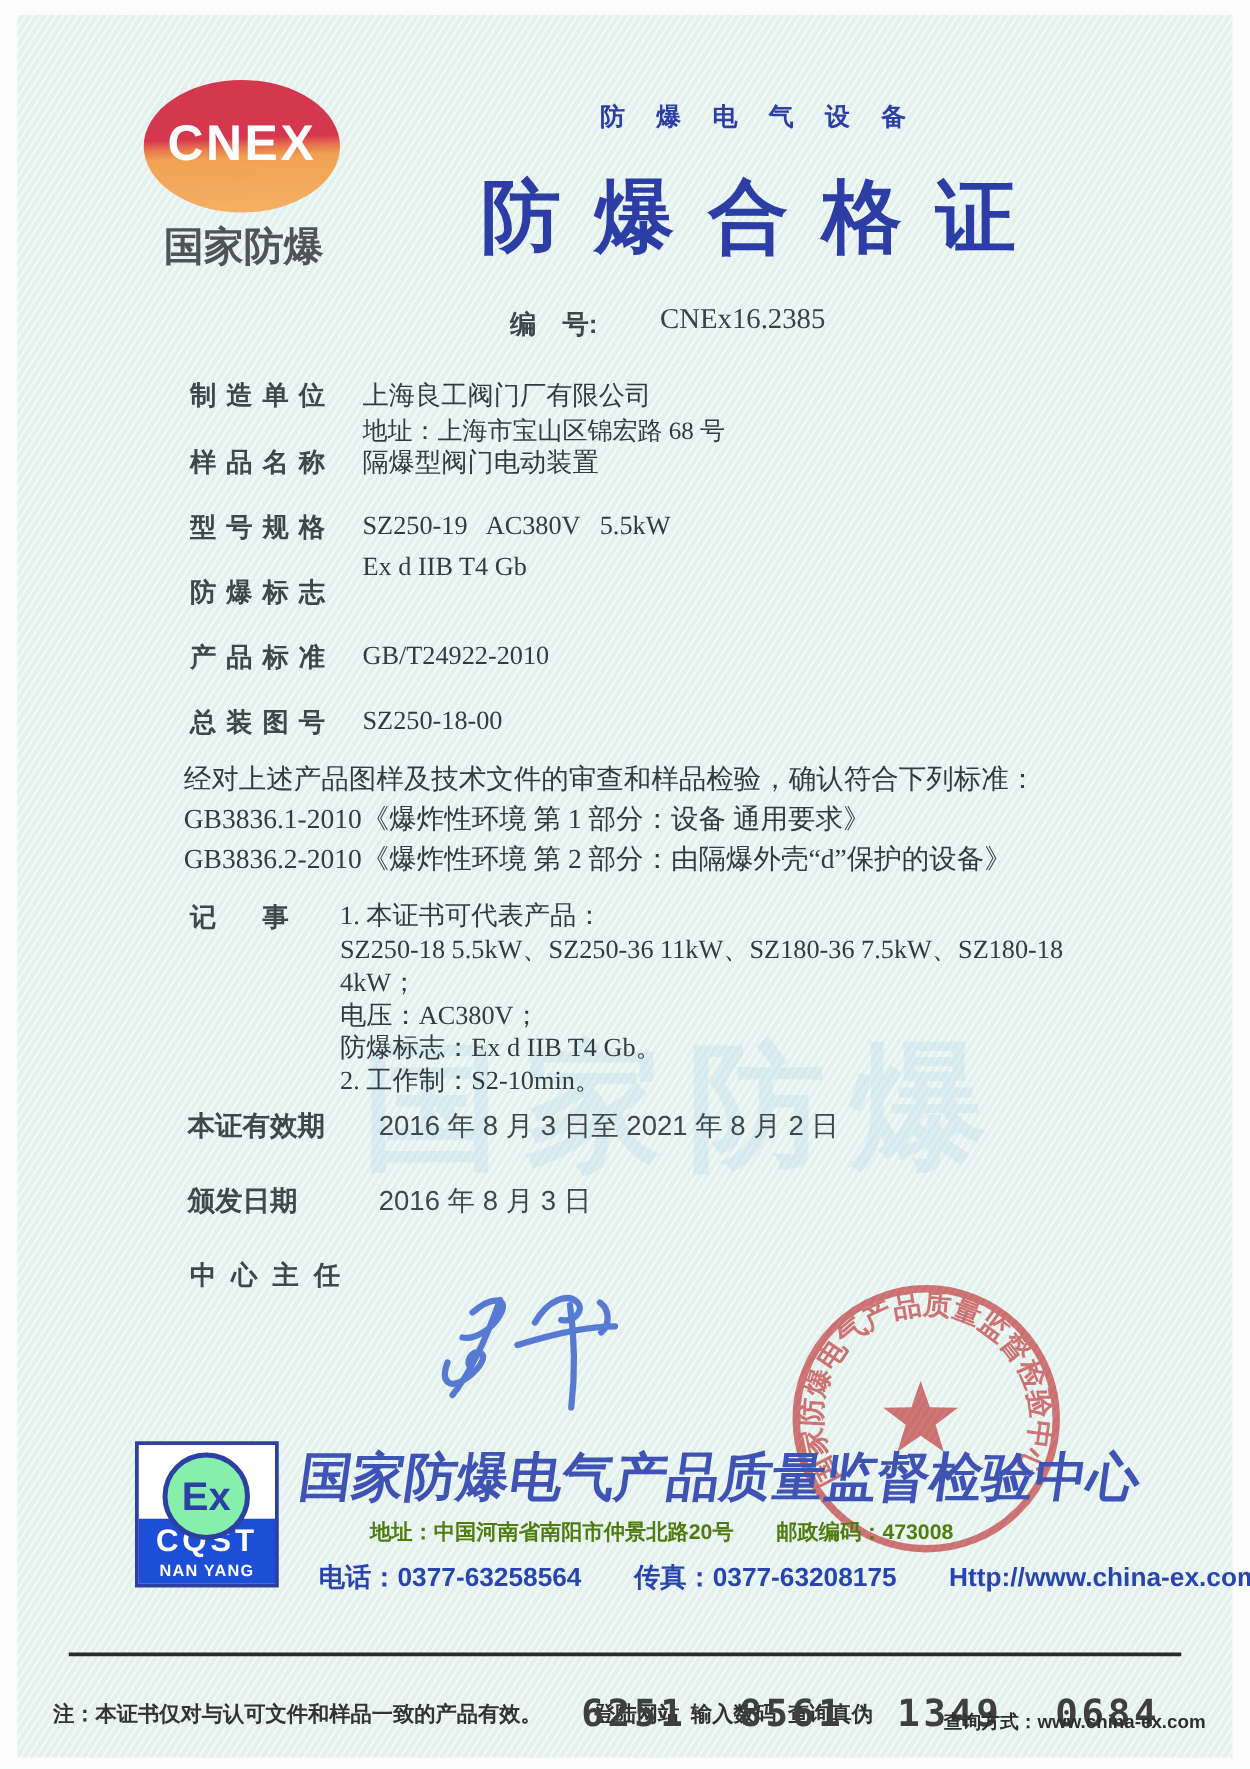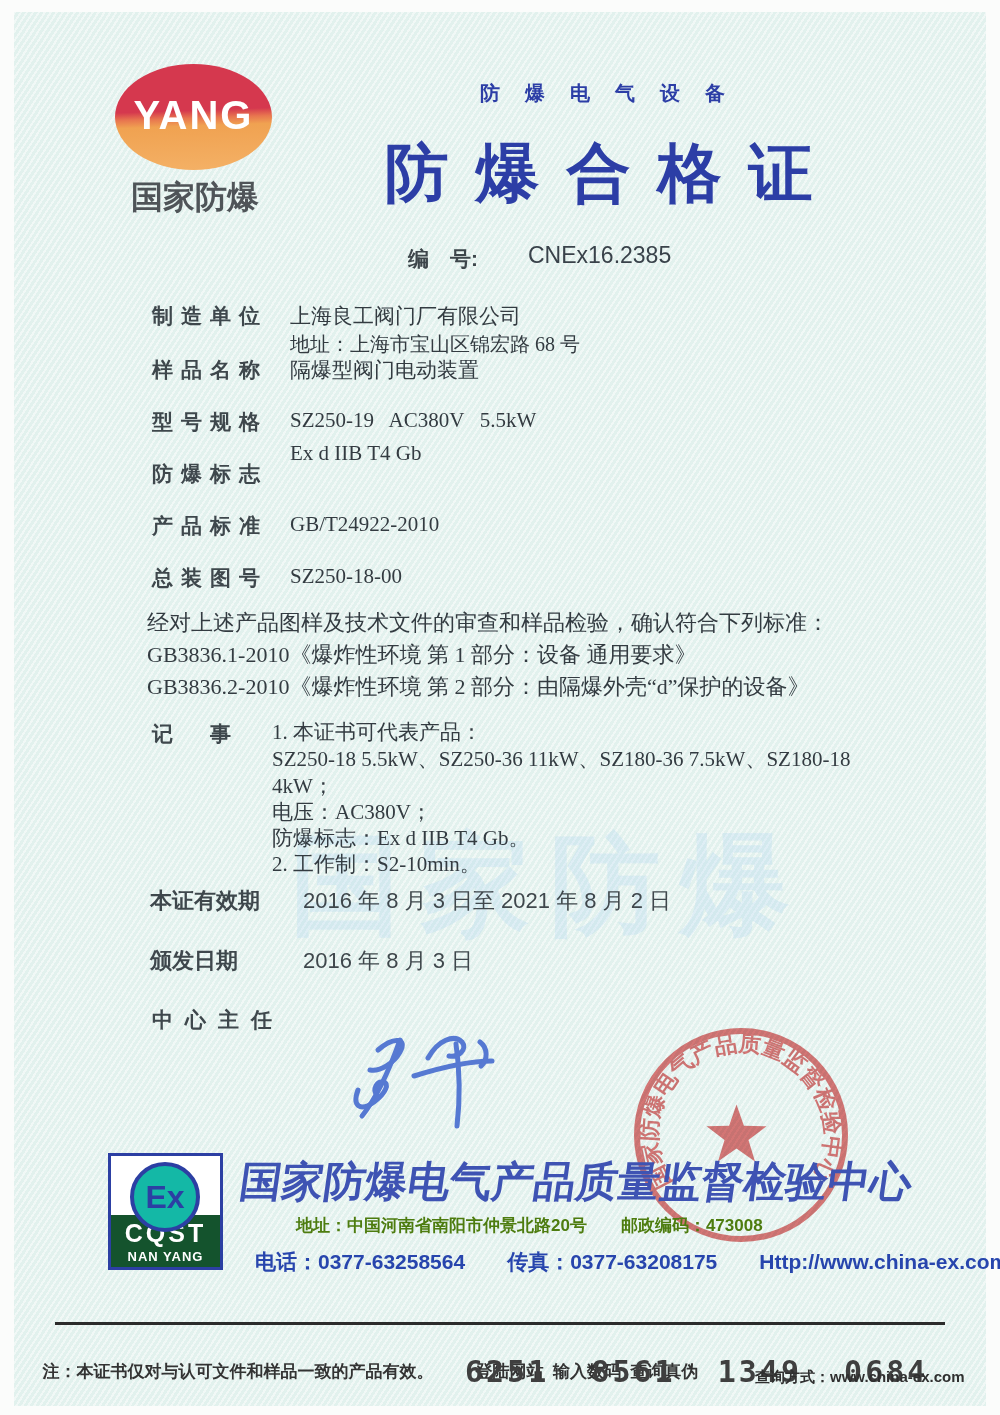--- a/index.html
+++ b/index.html
@@ -22,43 +22,43 @@
     display:flex;align-items:center;justify-content:center;
   }
   .cnex-text{color:#fff;font-size:40px;font-weight:800;letter-spacing:2px;margin-top:-4px;}
   .cnex-caption{left:110px;top:176px;width:170px;text-align:center;
     font-size:32px;font-weight:600;color:#4f5458;}
   .doc-type{left:360px;top:80px;width:460px;text-align:center;white-space:nowrap;
     font-size:20px;font-weight:700;letter-spacing:25px;padding-left:25px;color:#2c3ea6;}
   .title{left:340px;top:130px;width:490px;text-align:center;white-space:nowrap;
     font-size:64px;font-weight:700;letter-spacing:27px;padding-left:27px;color:#2c3ea6;}
   .no-label{left:408px;top:245px;font-size:21px;font-weight:600;color:#3d464b;white-space:pre;}
-  .no-value{left:528px;top:242px;font-size:23px;color:#39424a;font-family:Liberation Sans, sans-serif;}
+  .no-value{left:528px;top:242px;font-size:23px;color:#39424a;font-family:Liberation Serif, serif;}
   
   .flabel{left:152px;font-size:21px;font-weight:600;color:#3e474c;letter-spacing:8px;white-space:pre;}
   .flabel-tight{left:150px;font-size:22px;font-weight:600;color:#3e474c;white-space:pre;}
   .fvalue{left:290px;font-size:21px;color:#333b41;font-family:"Liberation Serif",serif;white-space:pre;}
   .dvalue{left:303px;font-size:22px;font-weight:500;color:#3f474c;white-space:pre;}
   .para{left:147px;font-size:22px;line-height:31px;color:#333b41;
     font-family:"Liberation Serif",serif;white-space:pre;}
   .remarks{left:272px;font-size:21px;line-height:27px;color:#333b41;
     font-family:"Liberation Serif",serif;white-space:pre;}
   
   .sig{left:350px;top:1028px;}
   .seal{left:631px;top:1025px;mix-blend-mode:multiply;opacity:.82;}
   .calligraphy{left:240px;top:1154px;width:690px;white-space:nowrap;
     font-size:42px;font-weight:700;color:#3e53b3;
     font-family:"Liberation Serif",serif;transform:skewX(-8deg);}
   
   .cqst{left:108px;top:1153px;width:115px;height:117px;border:3px solid #2c3fa3;
     background:#fff;box-sizing:border-box;}
-  .cqst-band{position:absolute;left:0;right:0;top:59px;bottom:0;background:#14532d;
+  .cqst-band{position:absolute;left:0;right:0;top:59px;bottom:0;background:#1d4ed8;
     text-align:center;}
   .cqst-circle{position:absolute;left:19px;top:6px;width:70px;height:70px;border-radius:50%;
-    border:4px solid #2c3fa3;background:#14b8a6;box-sizing:border-box;
+    border:4px solid #2c3fa3;background:#86efac;box-sizing:border-box;
     display:flex;align-items:center;justify-content:center;z-index:2;}
   .cqst-ex{font-size:32px;font-weight:800;color:#2c3fa3;}
   .cqst-name{color:#fff;font-size:25px;font-weight:700;letter-spacing:3px;margin-top:4px;}
   .cqst-city{color:#fff;font-size:13px;font-weight:700;letter-spacing:1px;margin-top:1px;}
   
   .addr-line{left:296px;top:1214px;font-size:17px;font-weight:700;color:#4d7c0f;white-space:pre;}
   .phone-line{left:255px;top:1248px;font-size:21px;font-weight:700;color:#2745ad;white-space:pre;}
   
   .rule{left:55px;top:1322px;width:890px;height:3px;background:#2b2b2b;}
   .note{left:33px;top:1340px;font-size:17px;font-weight:600;color:#333;white-space:pre;}
@@ -71,21 +71,21 @@
     color:rgba(160,205,240,.22);white-space:nowrap;pointer-events:none;}
 </style>
 </head>
 <body>
 
 <div class="page"></div>
 
 <div class="abs watermark">国家防爆</div>
 
 <div class="abs cnex-oval">
-  <span class="cnex-text">YANG</span>
+  <span class="cnex-text">CNEX</span>
 </div>
 <div class="abs cnex-caption">国家防爆</div>
 <div class="abs doc-type">防爆电气设备</div>
 <div class="abs title">防爆合格证</div>
 <div class="abs no-label">编　号:</div>
 <div class="abs no-value">CNEx16.2385</div>
 
 <div class="abs flabel" style="top:302px">制造单位</div>
 <div class="abs fvalue" style="top:302px">上海良工阀门厂有限公司</div>
 <div class="abs fvalue" style="top:331px;font-size:20px">地址：上海市宝山区锦宏路 68 号</div>

